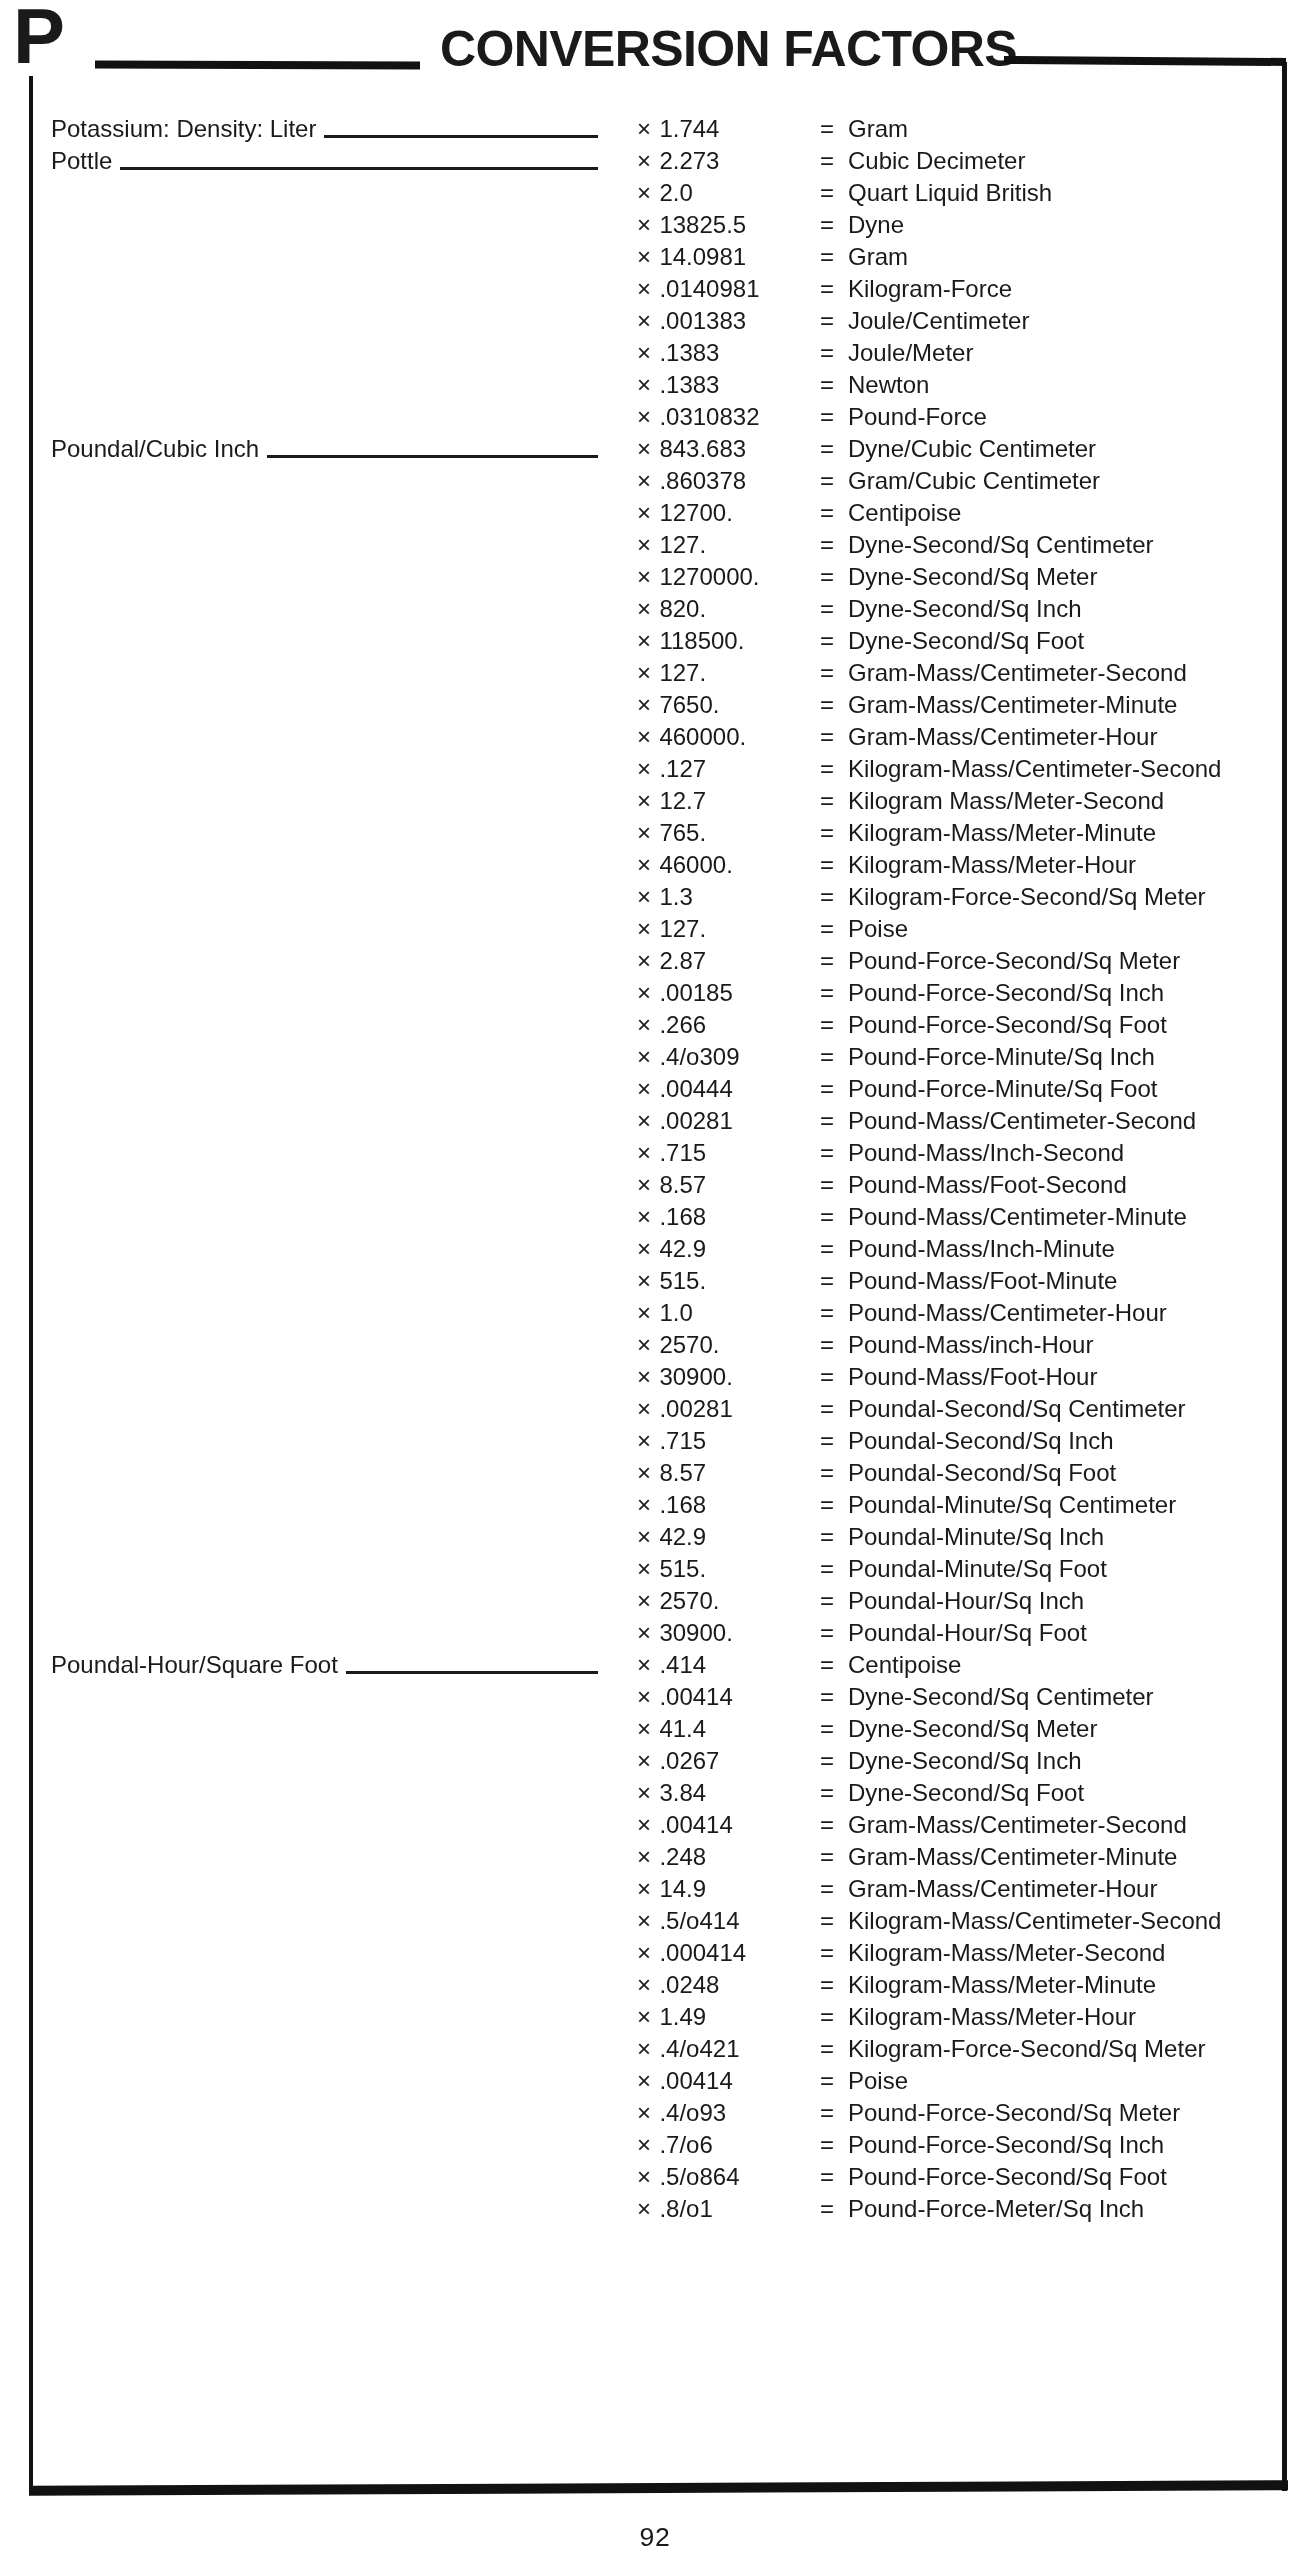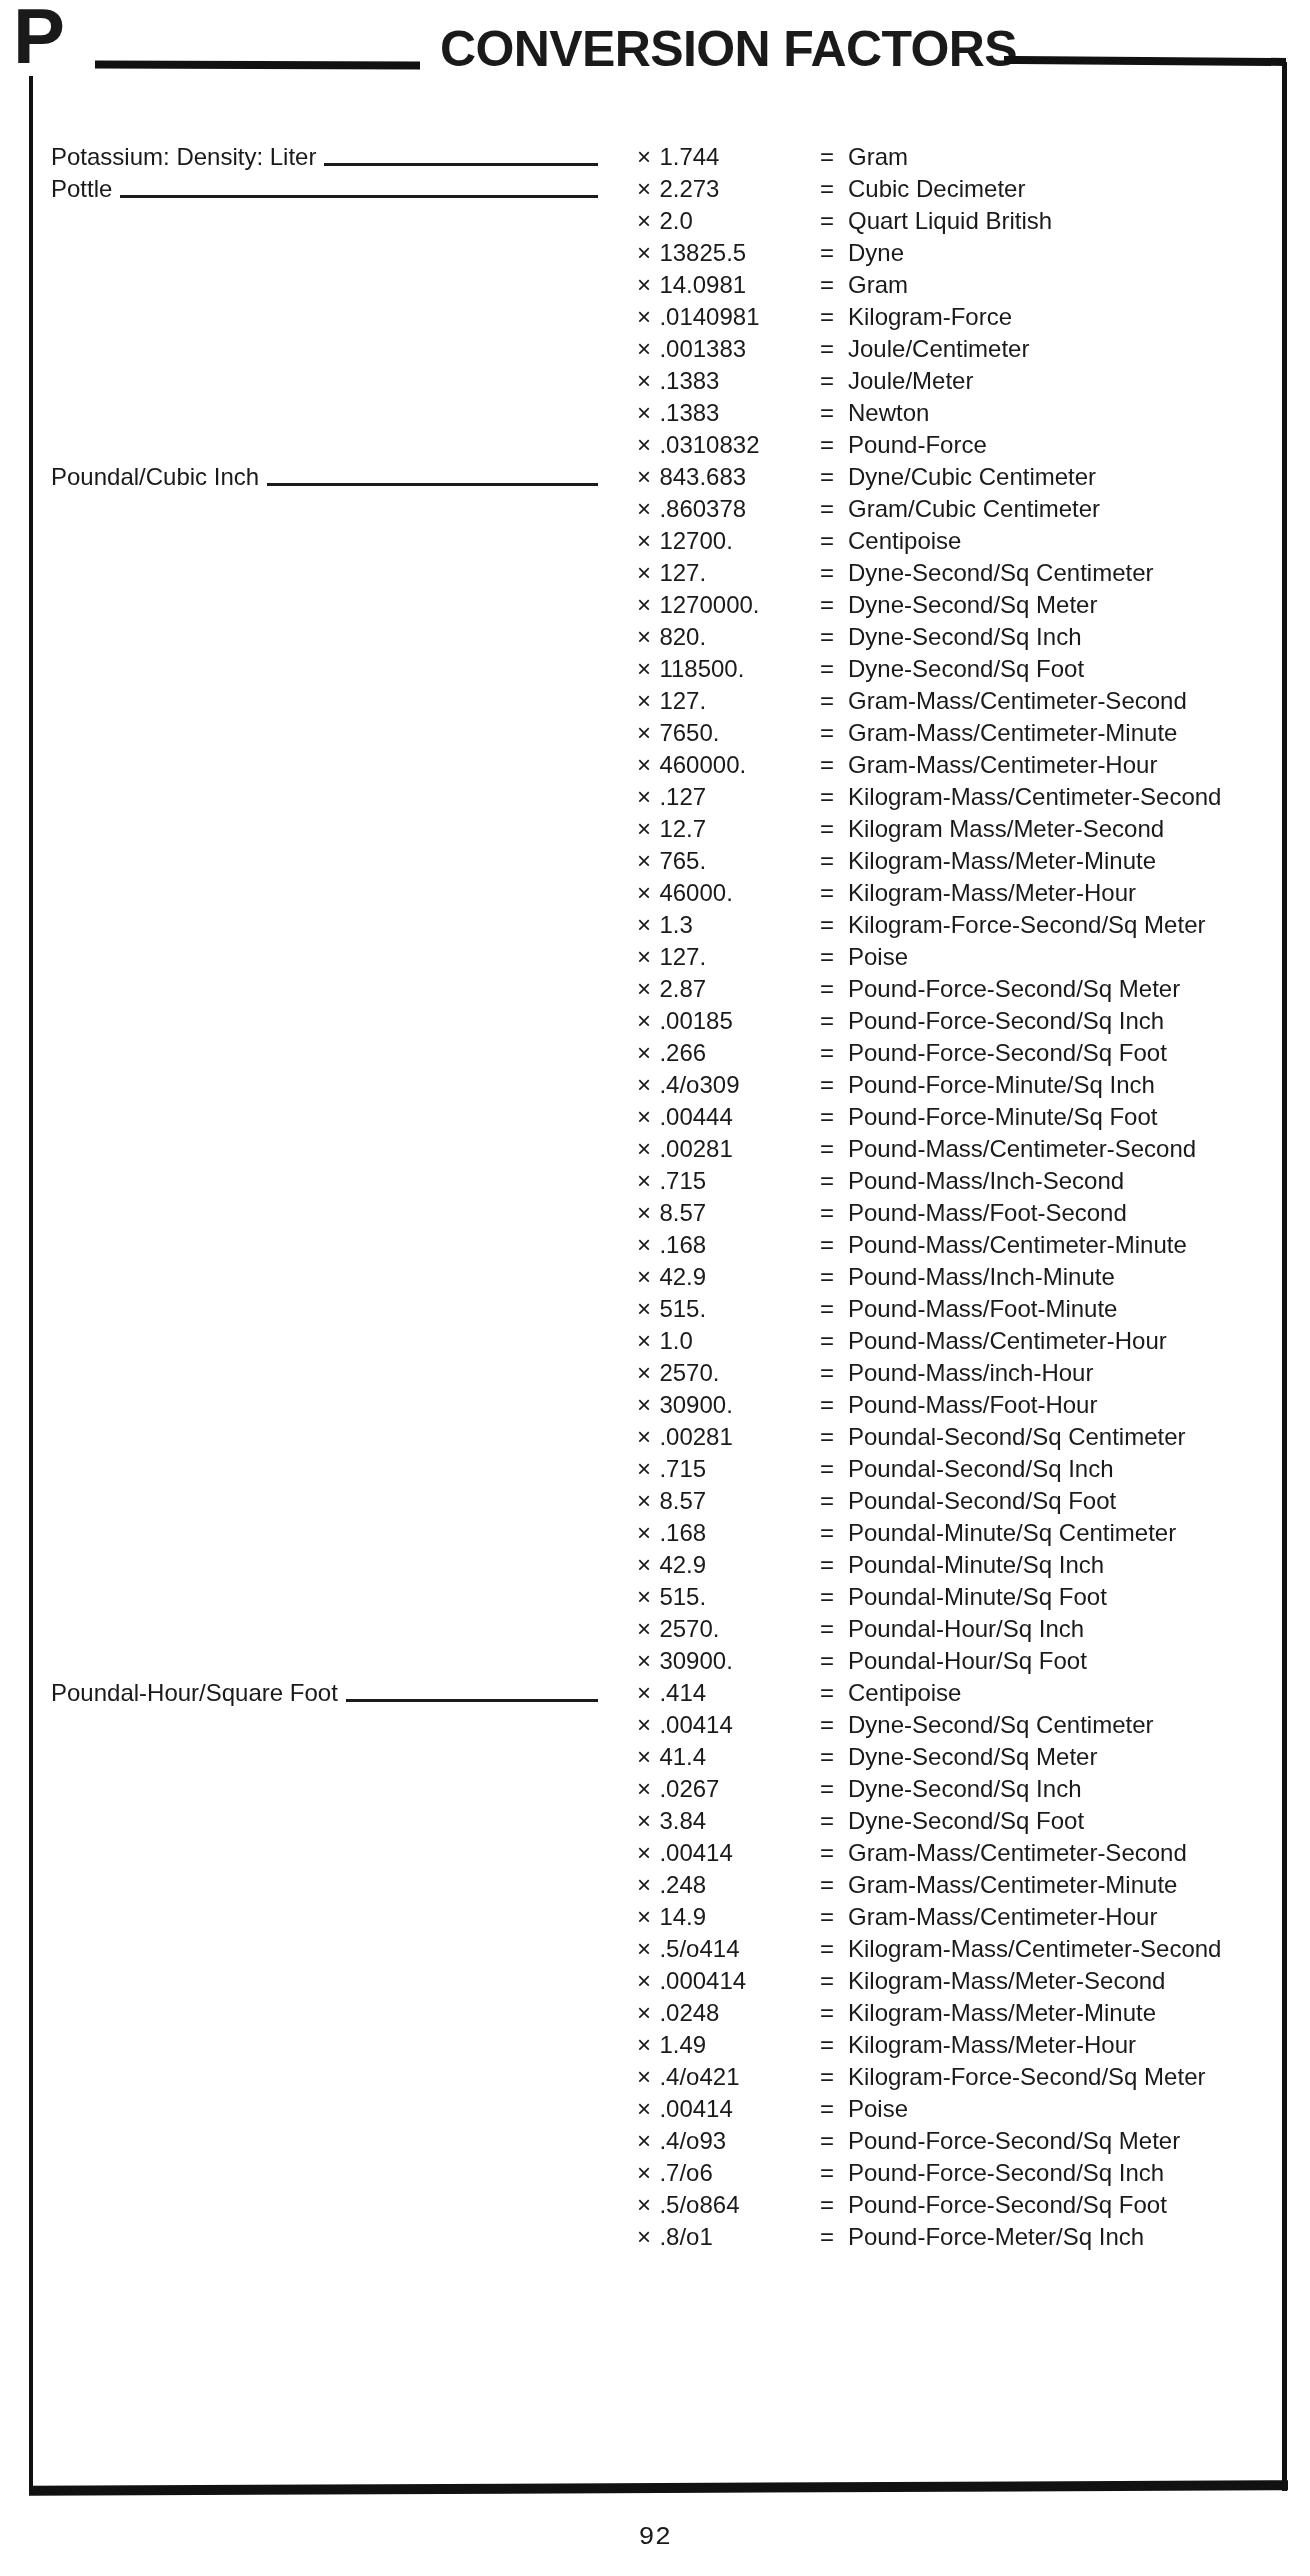--- a/index.html
+++ b/index.html
@@ -23,36 +23,36 @@
     white-space:nowrap;
   }
   .rule{position:absolute;background:#111;height:7.8px;}
   .rule-left{left:95px;top:61px;width:325px;transform:rotate(.15deg);}
   .rule-right{left:1004px;top:57px;width:282px;transform:rotate(.4deg);}
   
   .frame-left{position:absolute;left:28.5px;top:76px;width:4.5px;height:2415px;background:#111;}
   .frame-right{position:absolute;left:1282px;top:62px;width:5.2px;height:2429px;background:#111;}
   .frame-bottom{position:absolute;left:28.5px;top:2483px;width:1259px;height:9.7px;background:#111;transform:rotate(-.25deg);}
   
-  .rows{position:absolute;left:51px;top:144px;width:1231px;}
+  .rows{position:absolute;left:51px;top:116px;width:1231px;}
   .row{position:relative;height:32px;font-size:24px;line-height:26px;white-space:nowrap;}
   .label-wrap{
     position:absolute;left:0;top:0;width:551px;
     display:flex;align-items:flex-end;
   }
   .label{white-space:nowrap;line-height:26px;}
   .leader{flex:1;border-bottom:3.2px solid #1b1b1b;margin:0 3.9px 4.5px 7.8px;min-width:26px;}
   .factor{position:absolute;left:586px;top:0;}
   .factor .mult{display:inline-block;margin-right:8.4px;}
   .eq{position:absolute;left:769px;top:0;}
   .result{position:absolute;left:797px;top:0;}
   
   .page-number{
     position:absolute;left:0;top:2522px;width:1310px;
-    text-align:center;font-size:26.6px;letter-spacing:0.6px;font-family:Liberation Mono, monospace;
+    text-align:center;font-size:26.6px;letter-spacing:0.6px;
   }
 </style>
 </head>
 <body style="--ink: #1a1a1a; background: rgb(255, 255, 255);">
 
 <div class="page">
 
   <div class="section-letter">P</div>
   <div class="rule rule-left"></div>
   <h1 class="title">CONVERSION FACTORS</h1>

